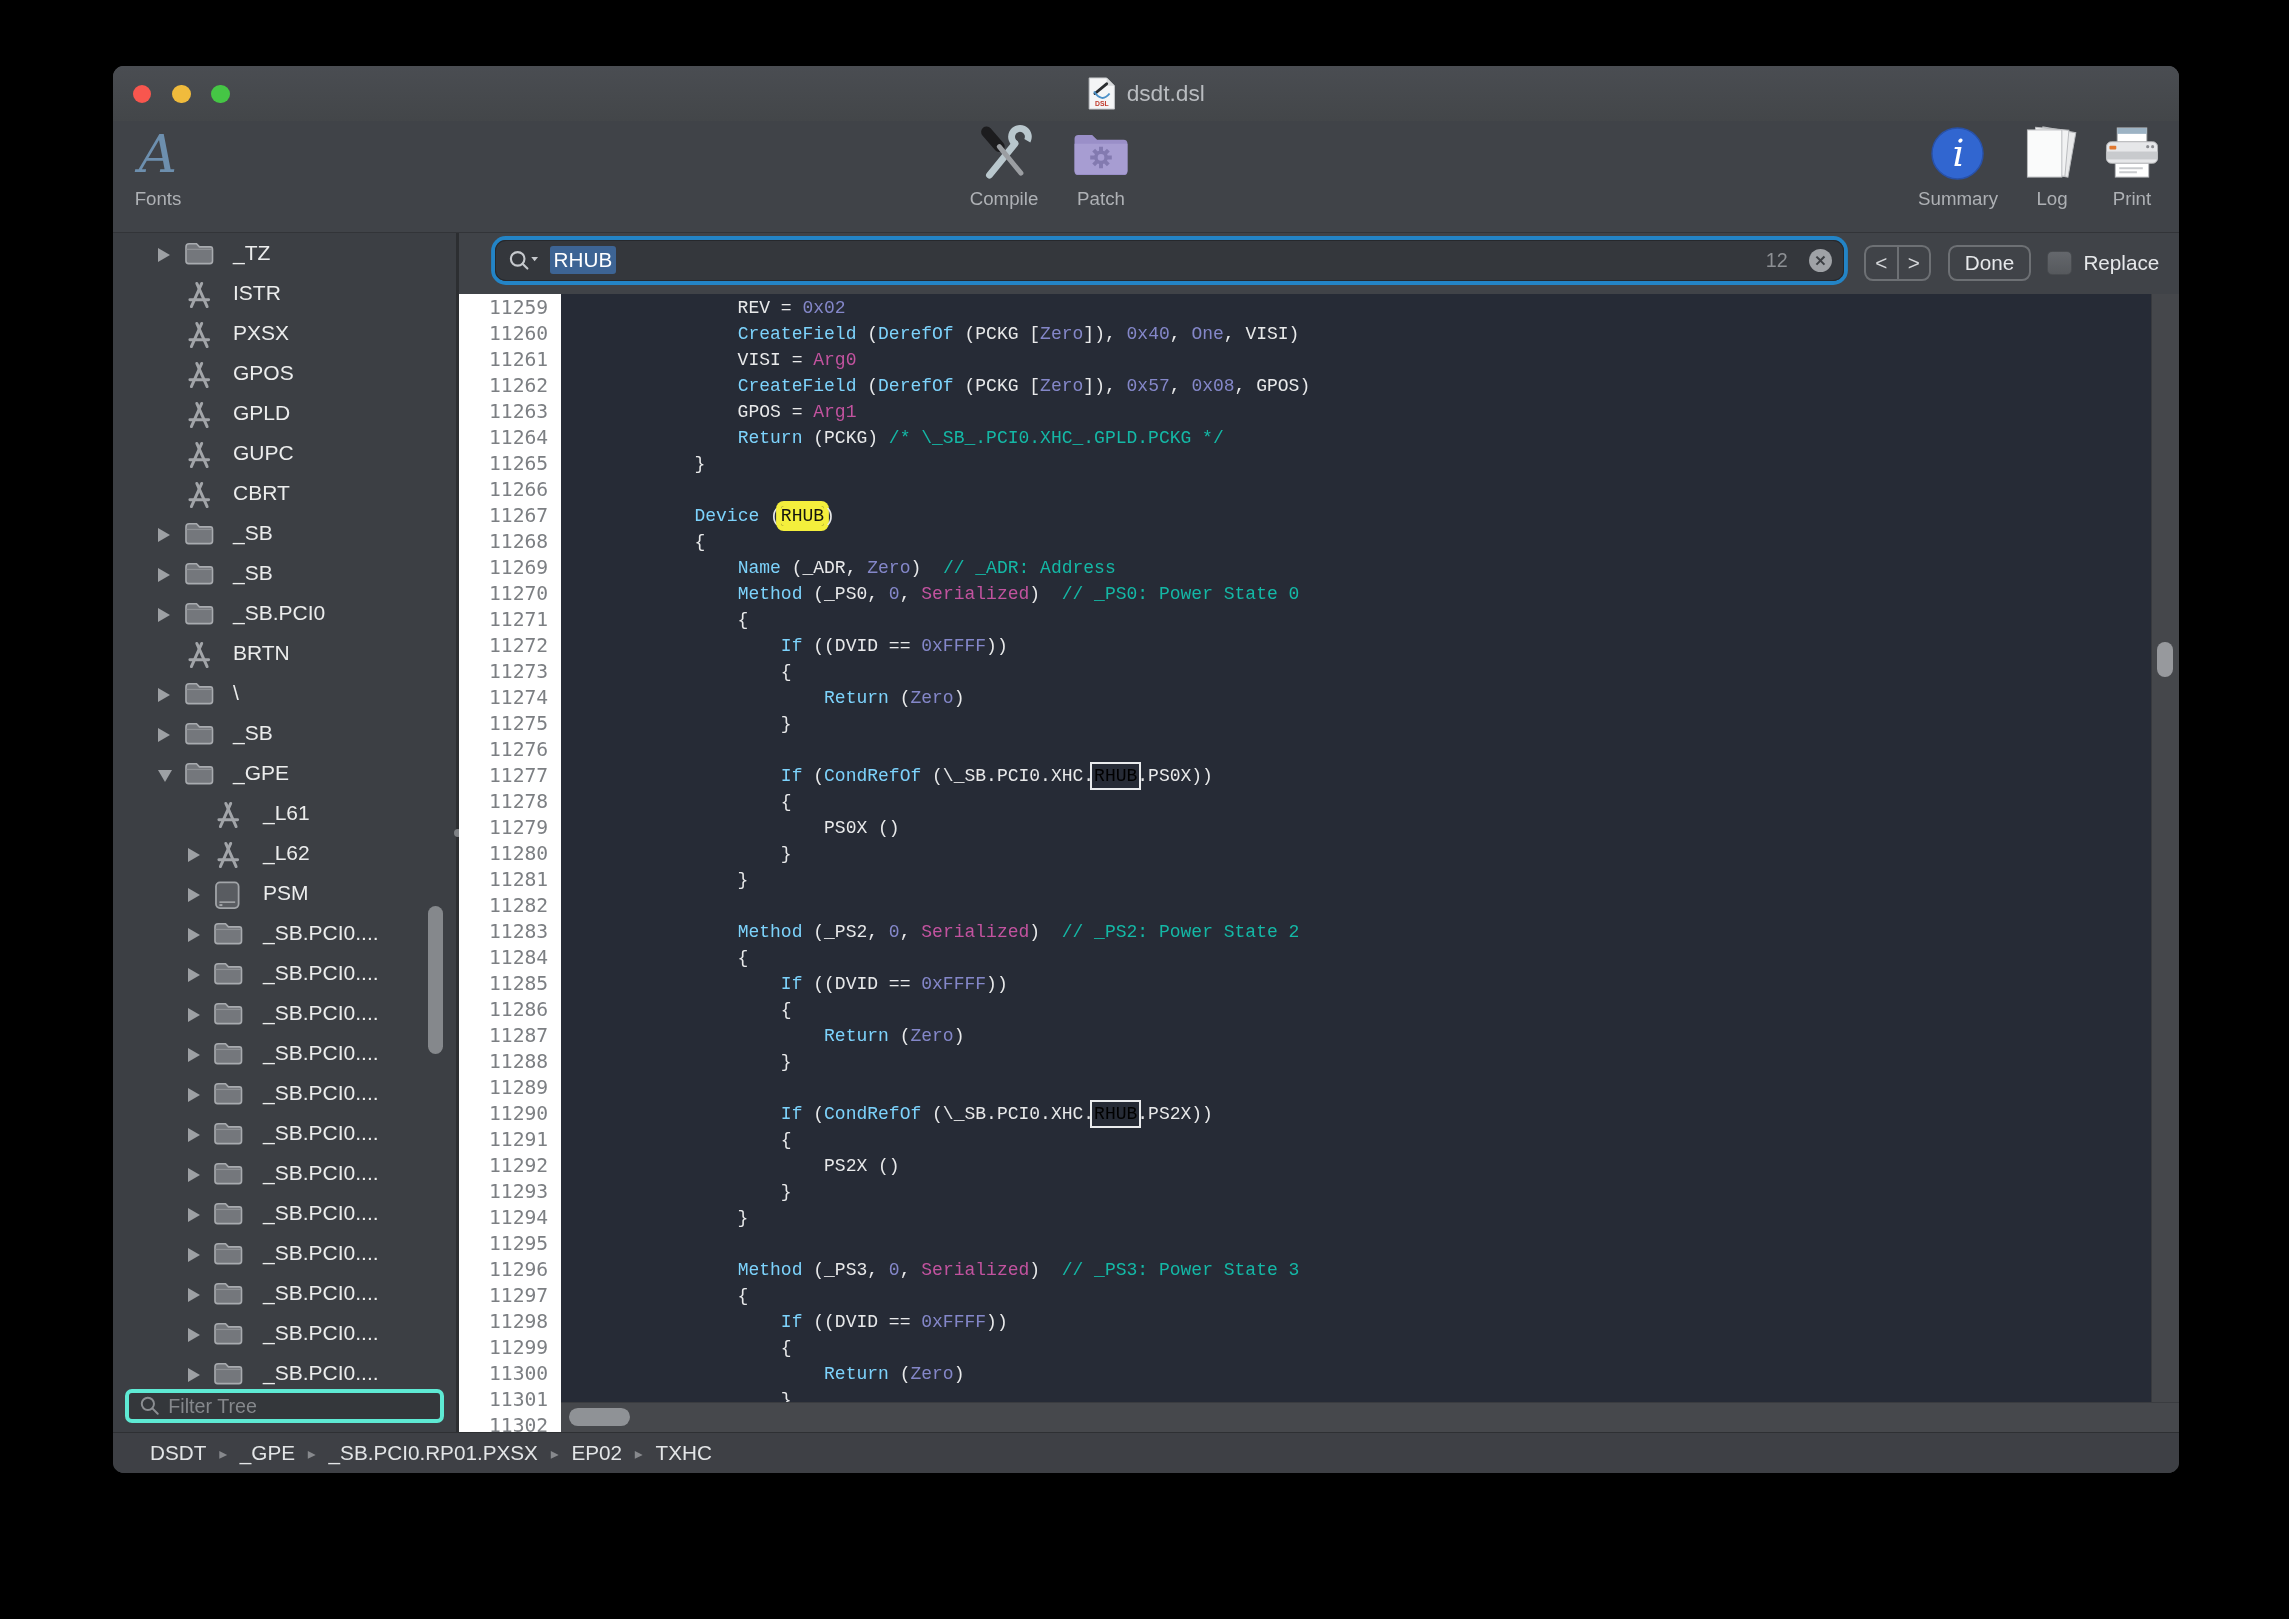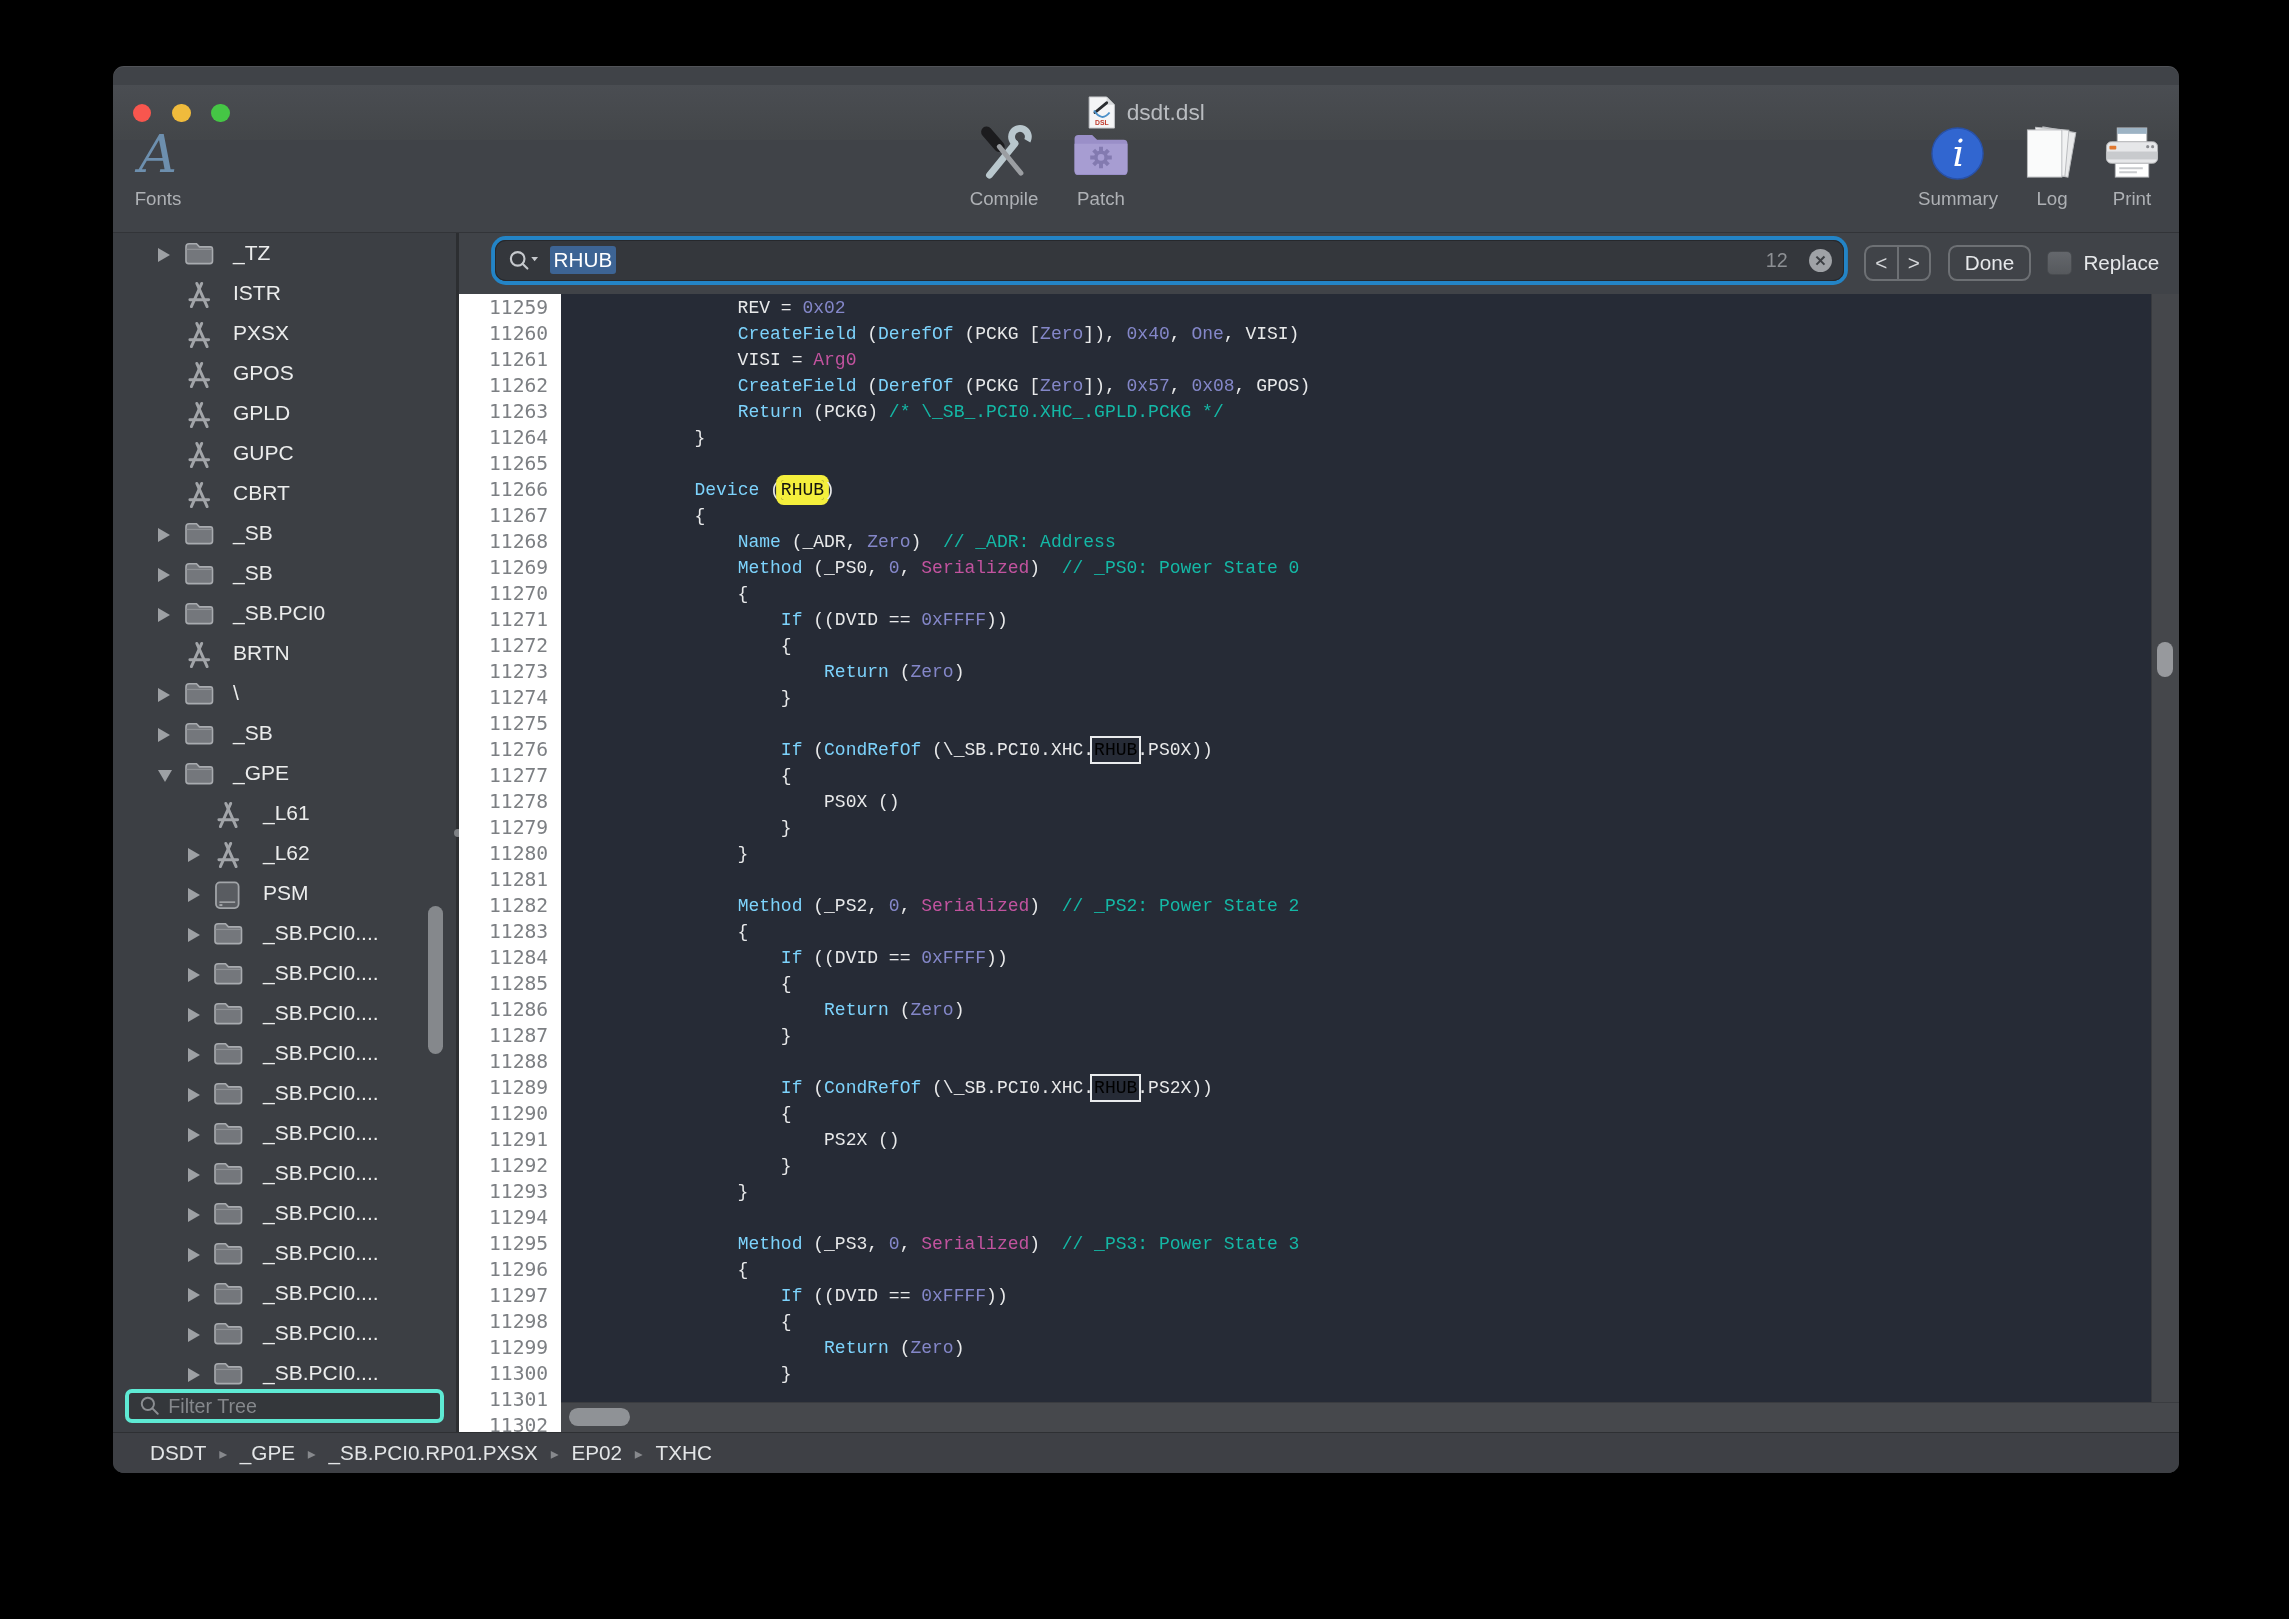--- a/index.html
+++ b/index.html
@@ -1,19 +1,19 @@
 <!DOCTYPE html>
 <html><head>
 <meta charset="utf-8">
 <style>
   html,body{margin:0;padding:0;background:#000;}
   body{width:2289px;height:1619px;position:relative;font-family:"Liberation Sans",sans-serif;overflow:hidden;}
   .window{position:absolute;left:113px;top:66px;width:2066px;height:1407px;background:#404348;border-radius:10.8px;overflow:hidden;box-shadow:0 29.6px 69px rgba(0,0,0,.7), inset 0 1px 0 rgba(255,255,255,.09);}
   
-  .titlebar{position:absolute;left:0;top:0;right:0;height:55px;background:linear-gradient(#4a4d52,#434649);margin-top:19px;}
+  .titlebar{position:absolute;left:0;top:0;right:0;height:55px;background:linear-gradient(#4a4d52,#434649);}
   .lights{position:absolute;left:19.7px;top:18.7px;display:flex;gap:20.7px;}
   .light{width:18.7px;height:18.7px;border-radius:50%;}
   .title-wrap{position:absolute;left:0;right:0;top:0;height:55px;display:flex;align-items:center;justify-content:center;gap:9.9px;color:#b9bcc0;font-size:22.7px;}
   
   .toolbar{position:absolute;left:0;top:55px;right:0;height:112px;}
   .tbtn{position:absolute;top:2px;transform:translateX(-50%);text-align:center;color:#aeb1b5;font-size:18.7px;cursor:default;}
   .tbtn .ticon{height:61px;display:flex;align-items:center;justify-content:center;}
   .tbtn .tlabel{margin-top:3.9px;}
   .fonts-a{font-family:"DejaVu Serif",serif;font-style:italic;font-size:53px;color:#6d8fae;line-height:1;}
   
@@ -587,20 +587,21 @@
             <div class="gl">11300</div>
             <div class="gl">11301</div>
             <div class="gl">11302</div>
           </div>
         <div class="editor">
           <div class="code">
               <div class="cline"><span class="tk-p">            REV = </span><span class="tk-n">0x02</span></div>
               <div class="cline"><span class="tk-p">            </span><span class="tk-k">CreateField</span><span class="tk-p"> (</span><span class="tk-k">DerefOf</span><span class="tk-p"> (PCKG [</span><span class="tk-n">Zero</span><span class="tk-p">]), </span><span class="tk-n">0x40</span><span class="tk-p">, </span><span class="tk-n">One</span><span class="tk-p">, VISI)</span></div>
               <div class="cline"><span class="tk-p">            VISI = </span><span class="tk-a">Arg0</span></div>
               <div class="cline"><span class="tk-p">            </span><span class="tk-k">CreateField</span><span class="tk-p"> (</span><span class="tk-k">DerefOf</span><span class="tk-p"> (PCKG [</span><span class="tk-n">Zero</span><span class="tk-p">]), </span><span class="tk-n">0x57</span><span class="tk-p">, </span><span class="tk-n">0x08</span><span class="tk-p">, GPOS)</span></div>
+              <div class="cline"><span class="tk-p">            GPOS = </span><span class="tk-a">Arg1</span></div>
               <div class="cline"><span class="tk-p">            </span><span class="tk-k">Return</span><span class="tk-p"> (PCKG) </span><span class="tk-c">/* \_SB_.PCI0.XHC_.GPLD.PCKG */</span></div>
               <div class="cline"><span class="tk-p">        }</span></div>
               <div class="cline"></div>
               <div class="cline"><span class="tk-p">        </span><span class="tk-k">Device</span><span class="tk-p"> (</span><span class="tk-hl">RHUB</span><span class="tk-p">)</span></div>
               <div class="cline"><span class="tk-p">        {</span></div>
               <div class="cline"><span class="tk-p">            </span><span class="tk-k">Name</span><span class="tk-p"> (_ADR, </span><span class="tk-n">Zero</span><span class="tk-p">)  </span><span class="tk-c">// _ADR: Address</span></div>
               <div class="cline"><span class="tk-p">            </span><span class="tk-k">Method</span><span class="tk-p"> (_PS0, </span><span class="tk-n">0</span><span class="tk-p">, </span><span class="tk-a">Serialized</span><span class="tk-p">)  </span><span class="tk-c">// _PS0: Power State 0</span></div>
               <div class="cline"><span class="tk-p">            {</span></div>
               <div class="cline"><span class="tk-p">                </span><span class="tk-k">If</span><span class="tk-p"> ((DVID == </span><span class="tk-n">0xFFFF</span><span class="tk-p">))</span></div>
               <div class="cline"><span class="tk-p">                {</span></div>

